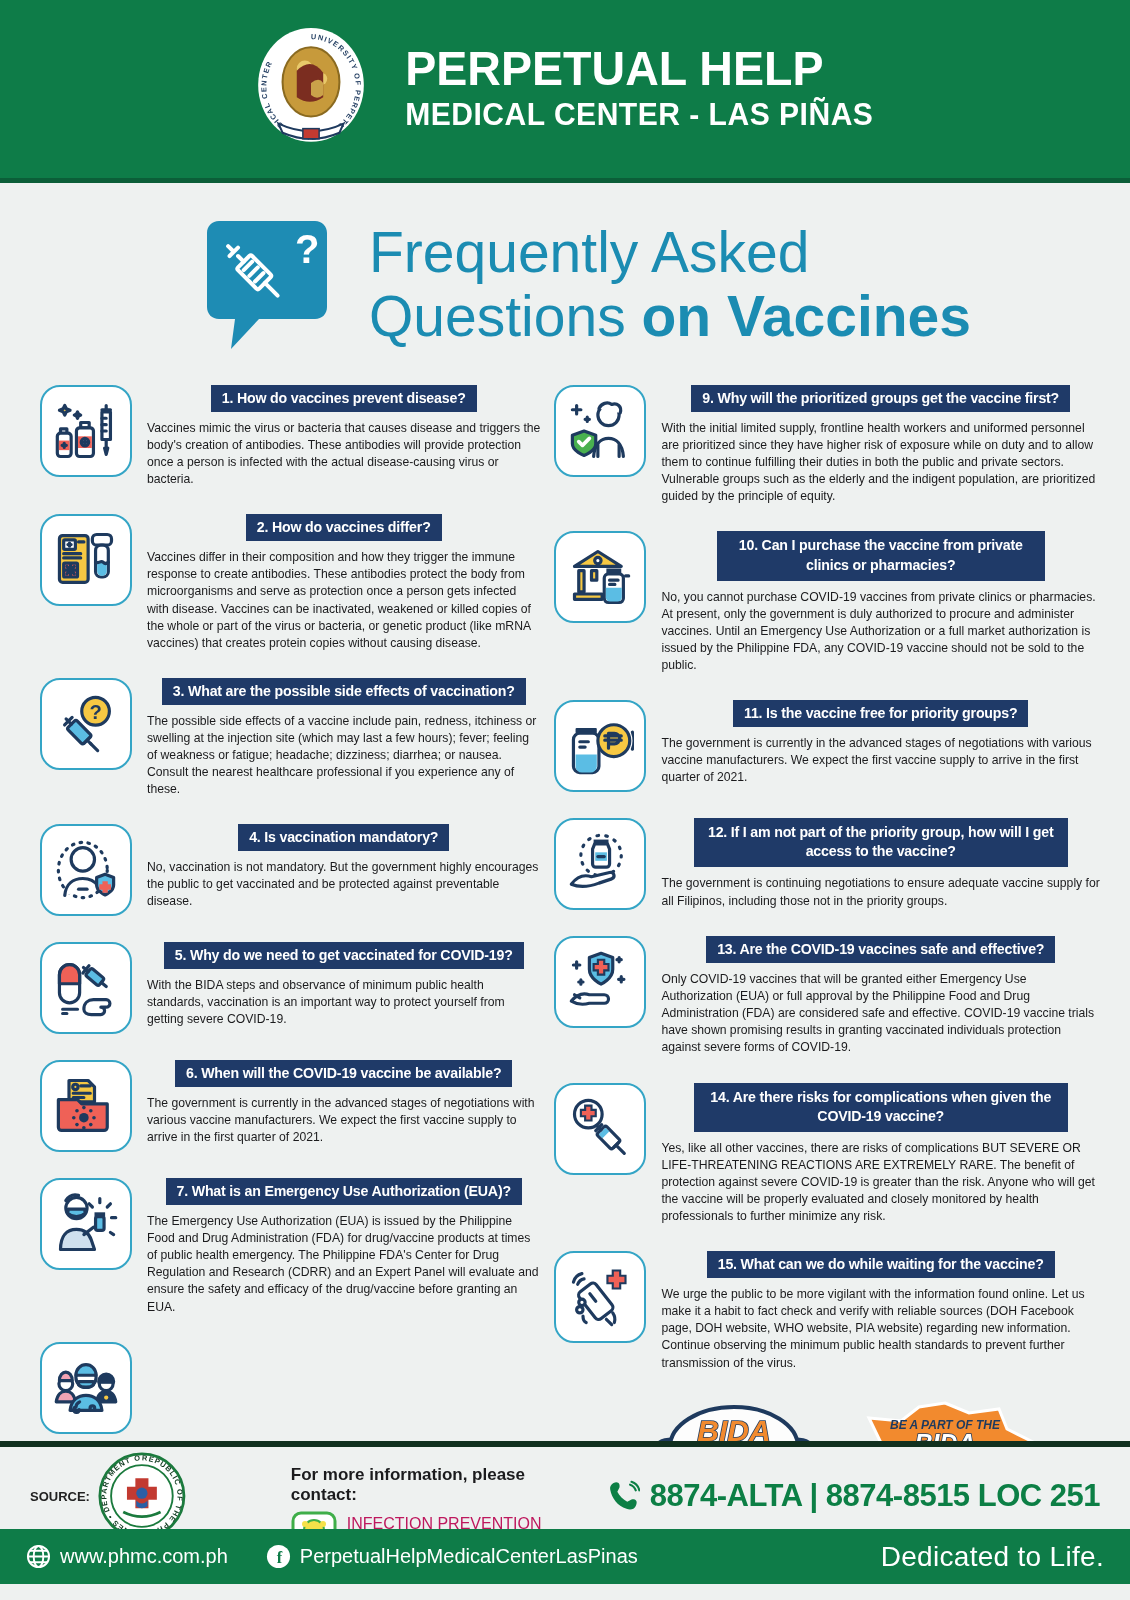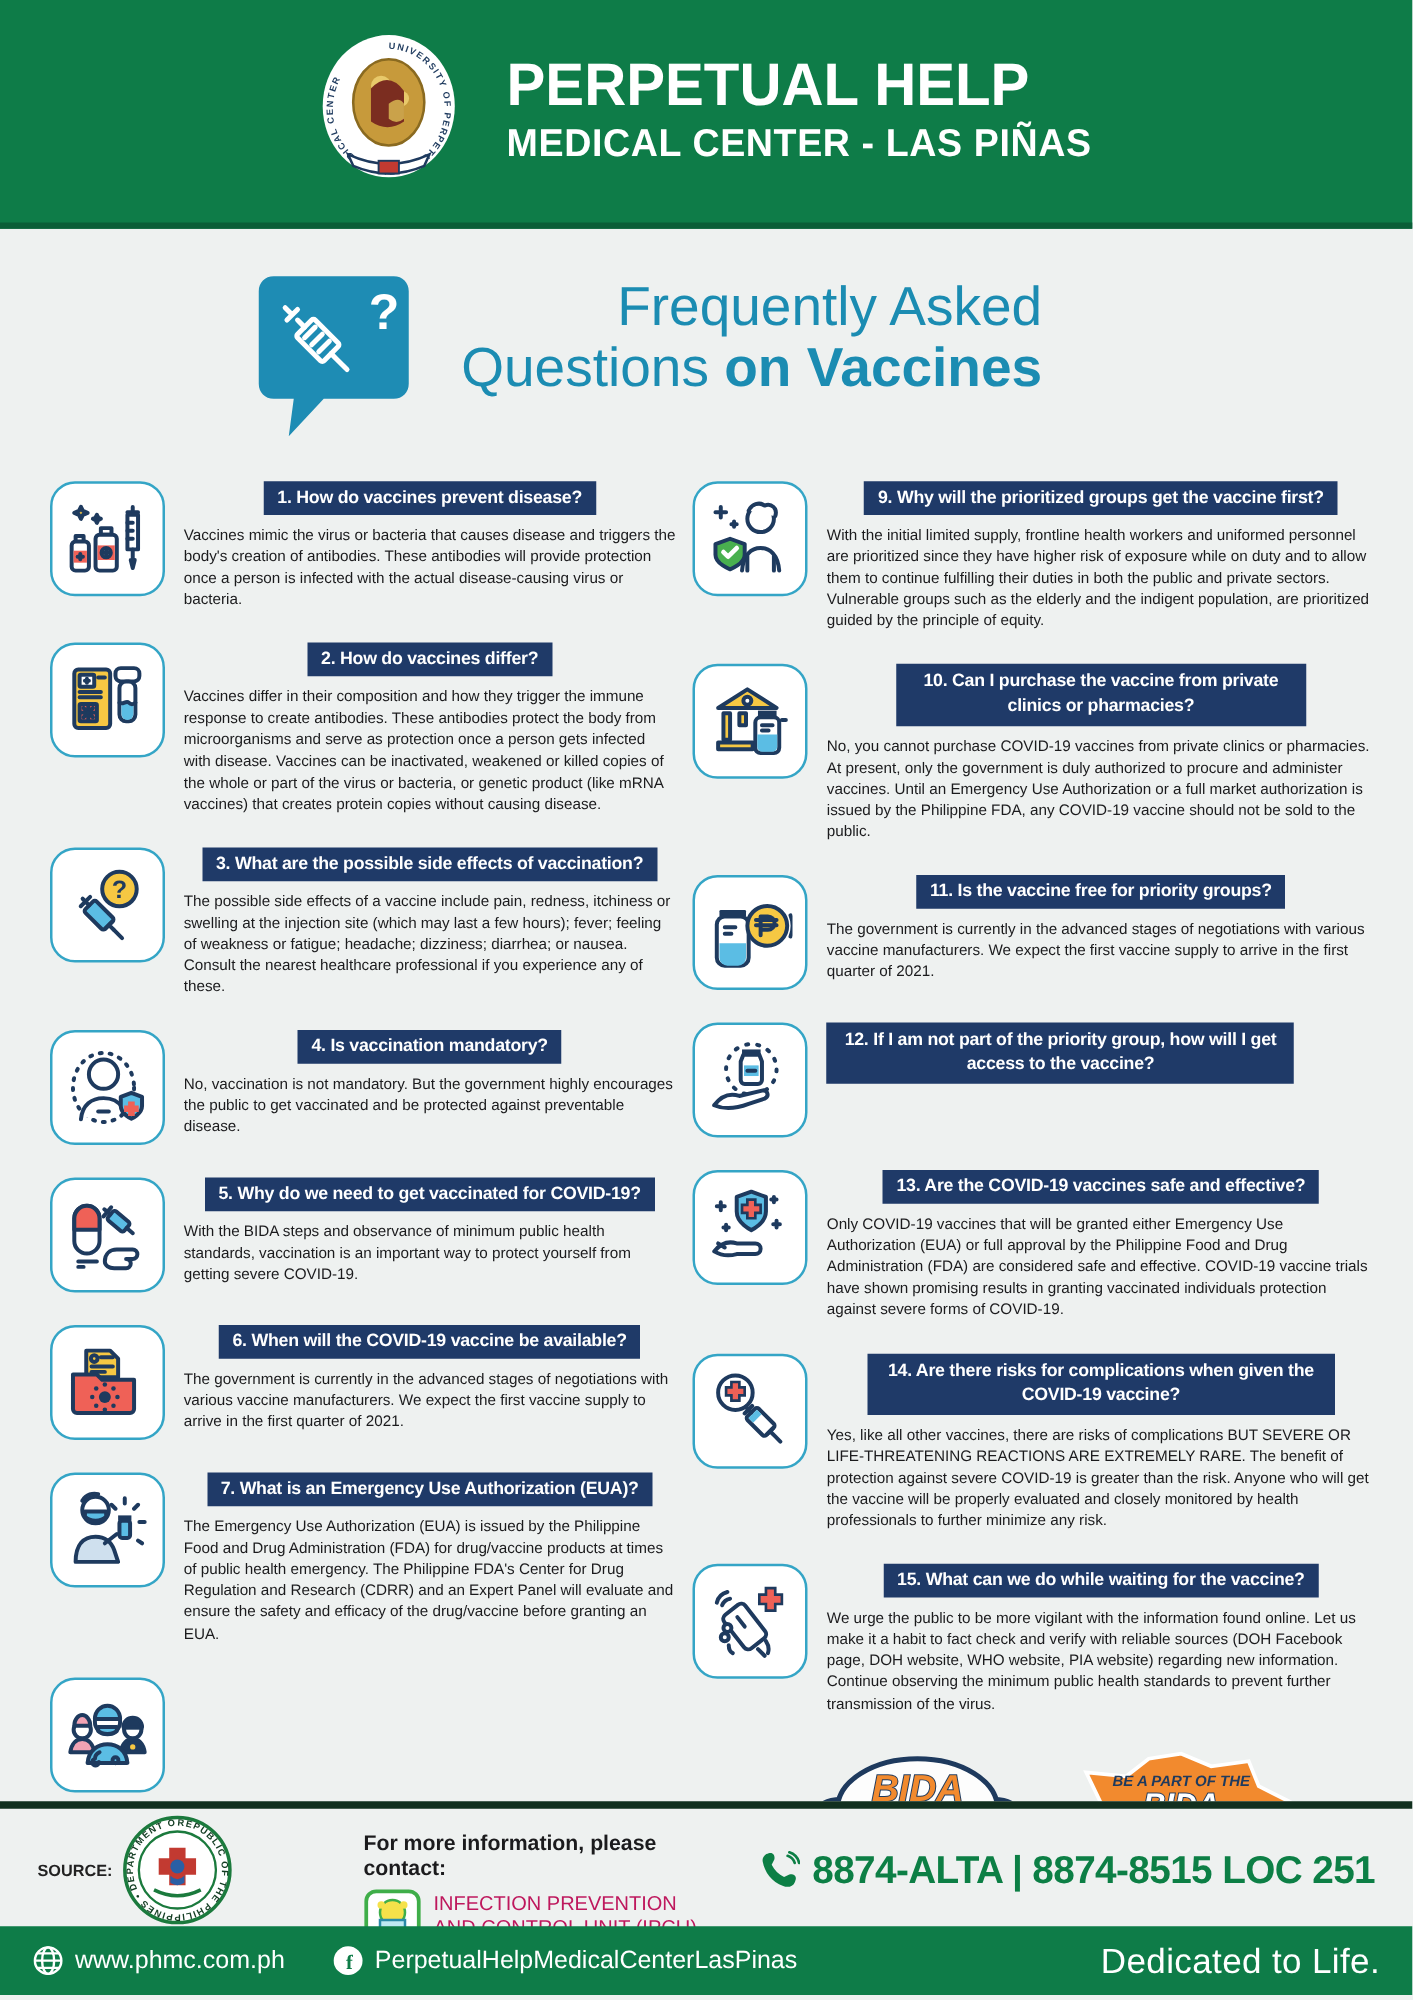--- a/index.html
+++ b/index.html
@@ -4,21 +4,21 @@
 <style>
   html,body{margin:0;padding:0;}
   body{width:1130px;height:1600px;position:relative;background:#eef1f0;font-family:"Liberation Sans",sans-serif;overflow:hidden;}
   
   .hdr{height:178px;background:#0e7c48;border-bottom:5px solid #0b5e38;display:flex;align-items:center;justify-content:center;gap:26px;}
   .hdr-titles{color:#fff;transform:scaleX(.97);}
   .hdr-l1{font-size:48px;font-weight:bold;line-height:1.02;}
   .hdr-l2{font-size:31px;font-weight:bold;letter-spacing:.5px;margin-top:3px;}
   
   .title-row{display:flex;align-items:flex-start;gap:38px;margin:34px 0 0 203px;}
-  .big-title{color:#1b8cb2;font-size:44px;line-height:1.12;margin-top:4px;text-align:right;}
+  .big-title{color:#1b8cb2;font-size:57px;line-height:1.12;margin-top:4px;}
   .big-title .bold{font-weight:bold;}
   
   .cols{display:flex;gap:14px;margin:32px 30px 0 40px;}
   .col{display:flex;flex-direction:column;}
   .col-l{width:510px;}
   .col-r{width:556px;}
   .faq{display:flex;gap:15px;margin-bottom:26px;}
   .ibox{width:92px;height:92px;min-width:92px;background:#fff;border:2.5px solid #34a5c6;border-radius:20px;display:flex;align-items:center;justify-content:center;box-sizing:border-box;}
   .ibox svg{width:68px;height:68px;}
   .qa{display:flex;flex-direction:column;align-items:center;}
@@ -36,21 +36,21 @@
   
   .src{position:absolute;left:0;top:1441px;width:1130px;height:104px;border-top:6px solid #11301f;background:#eef1f0;display:flex;align-items:center;box-sizing:border-box;padding:0 30px;}
   .src-label{font-size:13px;font-weight:bold;color:#222;margin-right:8px;}
   .contact{margin-left:105px;margin-top:29px;}
   .contact-intro{font-size:17px;font-weight:bold;color:#1b1b1d;margin-bottom:6px;}
   .ipcu-row{display:flex;align-items:center;gap:10px;}
   .ipcu-text{color:#be185d;font-weight:normal;font-size:16px;line-height:1.15;}
   .phone-row{display:flex;align-items:center;gap:10px;margin-left:30px;}
   .phone-text{color:#0c7f45;font-weight:bold;font-size:31px;letter-spacing:-.5px;white-space:nowrap;}
   
-  .bot{position:absolute;left:0;bottom:4px;width:1130px;height:55px;background:#0e7c48;display:flex;align-items:center;box-sizing:border-box;padding:0 26px;color:#fff;}
+  .bot{position:absolute;left:0;bottom:16px;width:1130px;height:55px;background:#0e7c48;display:flex;align-items:center;box-sizing:border-box;padding:0 26px;color:#fff;}
   .bot-item{display:flex;align-items:center;gap:9px;font-size:20px;}
   .fb-item{margin-left:38px;}
   .tagline{margin-left:auto;font-size:28px;letter-spacing:.3px;font-weight:normal;}
 </style>
 </head>
 <body>
 
 <div class="hdr">
   <svg width="122" height="126" viewBox="0 0 120 124">
     <ellipse cx="60" cy="58" rx="52" ry="56" fill="#fff"></ellipse>
@@ -326,20 +326,21 @@
           <circle class="ln" cx="33" cy="24" r="19" stroke-dasharray="1.5 7"></circle>
           <rect class="fn" x="26" y="9" width="14" height="4"></rect>
           <path class="ln fw" d="M27 13h12l2 5v14a3 3 0 0 1-3 3h-10a3 3 0 0 1-3-3V18z"></path>
           <rect class="fb" x="27.5" y="21" width="11" height="8"></rect>
           <path class="ln" d="M30 25h6"></path>
           <path class="ln fw" d="M5 51c6-8 13-9 19-7l17-4c4-1 6 4 2 6l-12 4c-8 3-17 5-26 1z"></path>
         </svg>
       </div>
       <div class="qa">
         <div class="qbar wrap w352">12. If I am not part of the priority group, how will I get access to the vaccine?</div>
+        <div class="ans">The government is continuing negotiations to ensure adequate vaccine supply for all Filipinos, including those not in the priority groups.</div>
       </div>
     </div>
 
     <div class="faq">
       <div class="ibox">
         <svg viewBox="0 0 64 64">
           <path class="ln fb" d="M22 9l11-4 11 4v11c0 9-11 14-11 14S22 29 22 20z"></path>
           <path class="fr" stroke="#1e3a5e" stroke-width="2" d="M30 11h6v4h4v6h-4v4h-6v-4h-4v-6h4z"></path>
           <path class="ln" d="M10 13v6M7 16h6M52 27v5M49.5 29.5h5M14 30v4M12 32h4M50 9v4M48 11h4"></path>
           <path class="ln fw" d="M5 50c5-6 11-8 17-6h14a4 4 0 0 1 0 8H22c-7 2-12 1-17-2z"></path>

